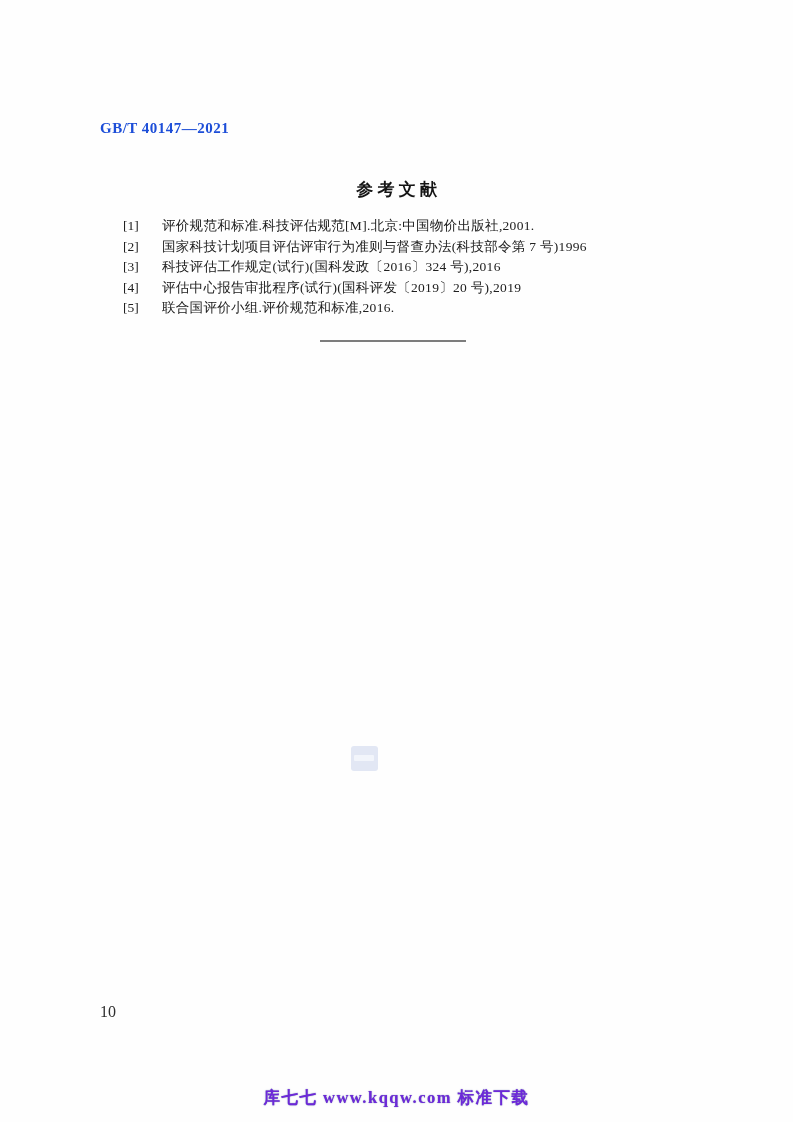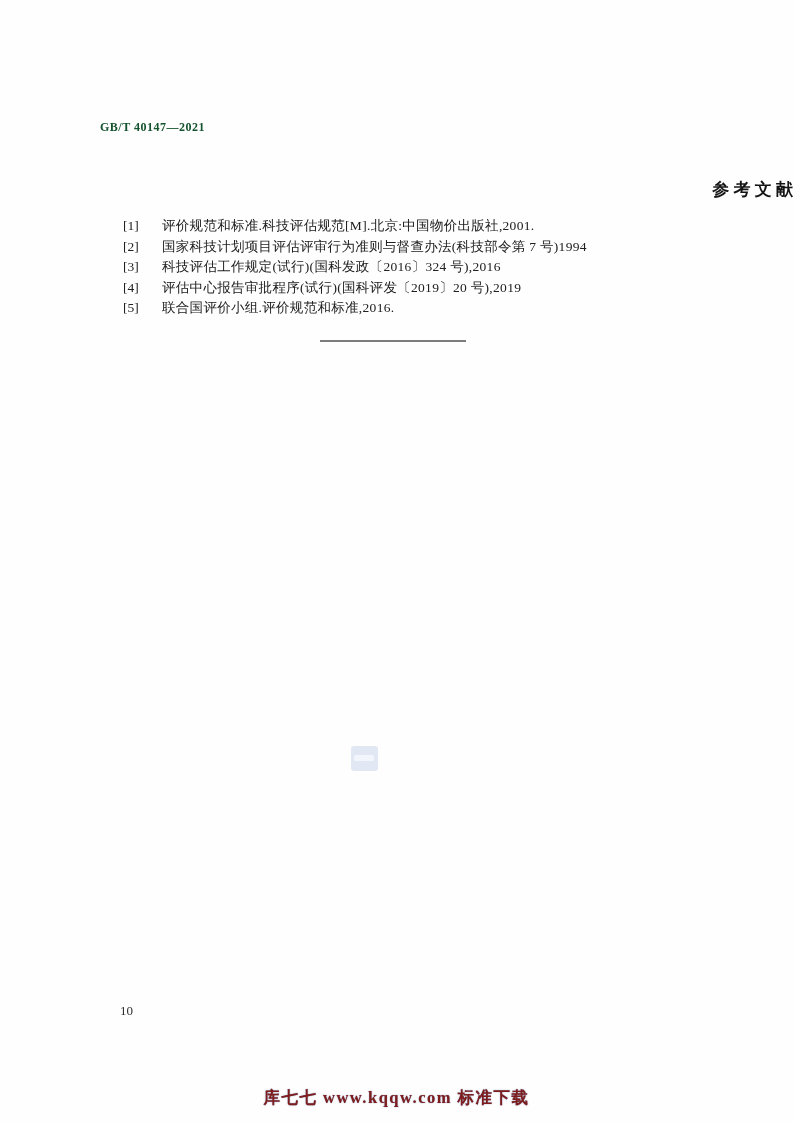--- a/index.html
+++ b/index.html
@@ -13,31 +13,31 @@
     height: 1122px;
     background: #fefefe;
     font-family: "Liberation Serif", "DejaVu Serif", serif;
     color: #1a1a1a;
     overflow: hidden;
   }
   .standard-number {
     position: absolute;
     left: 100px;
     top: 120px;
-    font-size: 12px;
+    font-size: 15px;
     font-weight: bold;
     letter-spacing: 0.5px;
-    color: #14532d;
+    color: #1d4ed8;
   }
   .ref-title {
     position: absolute;
     left: 0;
     top: 178px;
     width: 100%;
-    text-align: right;
+    text-align: center;
     font-size: 17px;
     font-weight: bold;
     color: #141414;
   }
   .ref-list {
     position: absolute;
     left: 123px;
     top: 216px;
     width: 500px;
   }
@@ -78,55 +78,55 @@
     position: absolute;
     left: 3px;
     top: 9px;
     width: 20px;
     height: 6px;
     background: #f2f5fb;
     border-radius: 1px;
   }
   .page-number {
     position: absolute;
-    left: 120px;
+    left: 100px;
     top: 1003px;
-    font-size: 13px;
+    font-size: 16px;
     color: #2e2e2e;
   }
   .footer-watermark {
     position: absolute;
     left: 0;
     top: 1087px;
     width: 100%;
     text-align: center;
     font-size: 16.5px;
     font-weight: bold;
     letter-spacing: 1.5px;
-    color: #7f1d1d;
+    color: #6d28d9;
     text-shadow: 0 0 1.2px #6a7aa5;
   }
 </style>
 </head>
 <body>
 
 <div class="page">
 
   <div class="standard-number">GB/T 40147—2021</div>
 
   <div class="ref-title">参  考  文  献</div>
 
   <div class="ref-list">
     <div class="ref-item">
       <span class="ref-num">[1]</span>
       <span class="ref-text">评价规范和标准.科技评估规范[M].北京:中国物价出版社,2001.</span>
     </div>
     <div class="ref-item">
       <span class="ref-num">[2]</span>
-      <span class="ref-text">国家科技计划项目评估评审行为准则与督查办法(科技部令第 7 号)1994</span>
+      <span class="ref-text">国家科技计划项目评估评审行为准则与督查办法(科技部令第 7 号)1996</span>
     </div>
     <div class="ref-item">
       <span class="ref-num">[3]</span>
       <span class="ref-text">科技评估工作规定(试行)(国科发政〔2016〕324 号),2016</span>
     </div>
     <div class="ref-item">
       <span class="ref-num">[4]</span>
       <span class="ref-text">评估中心报告审批程序(试行)(国科评发〔2019〕20 号),2019</span>
     </div>
     <div class="ref-item">

